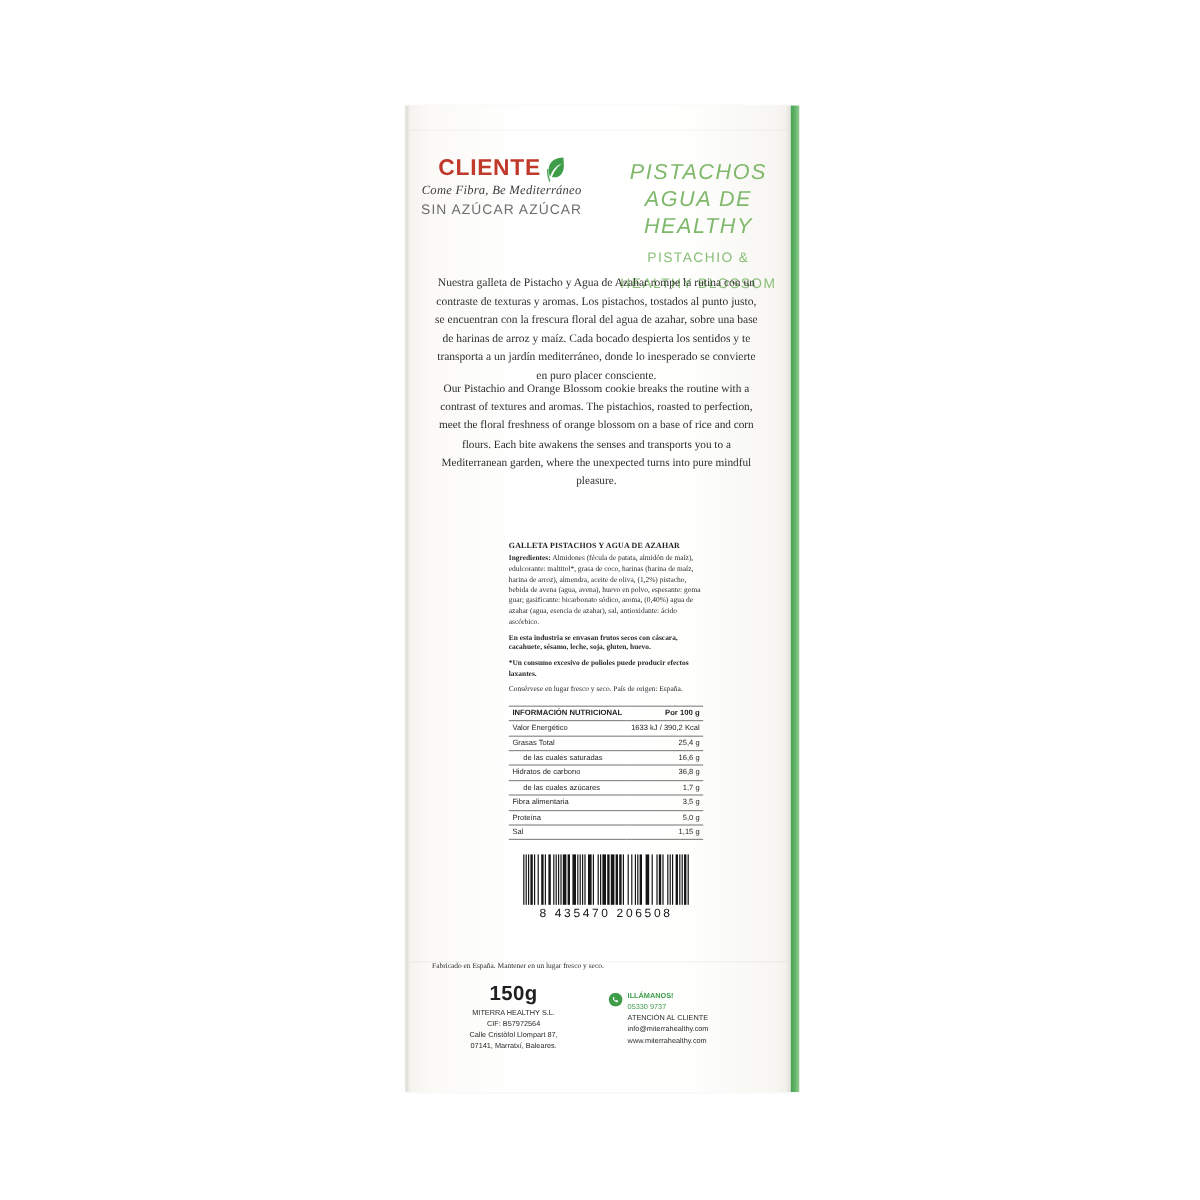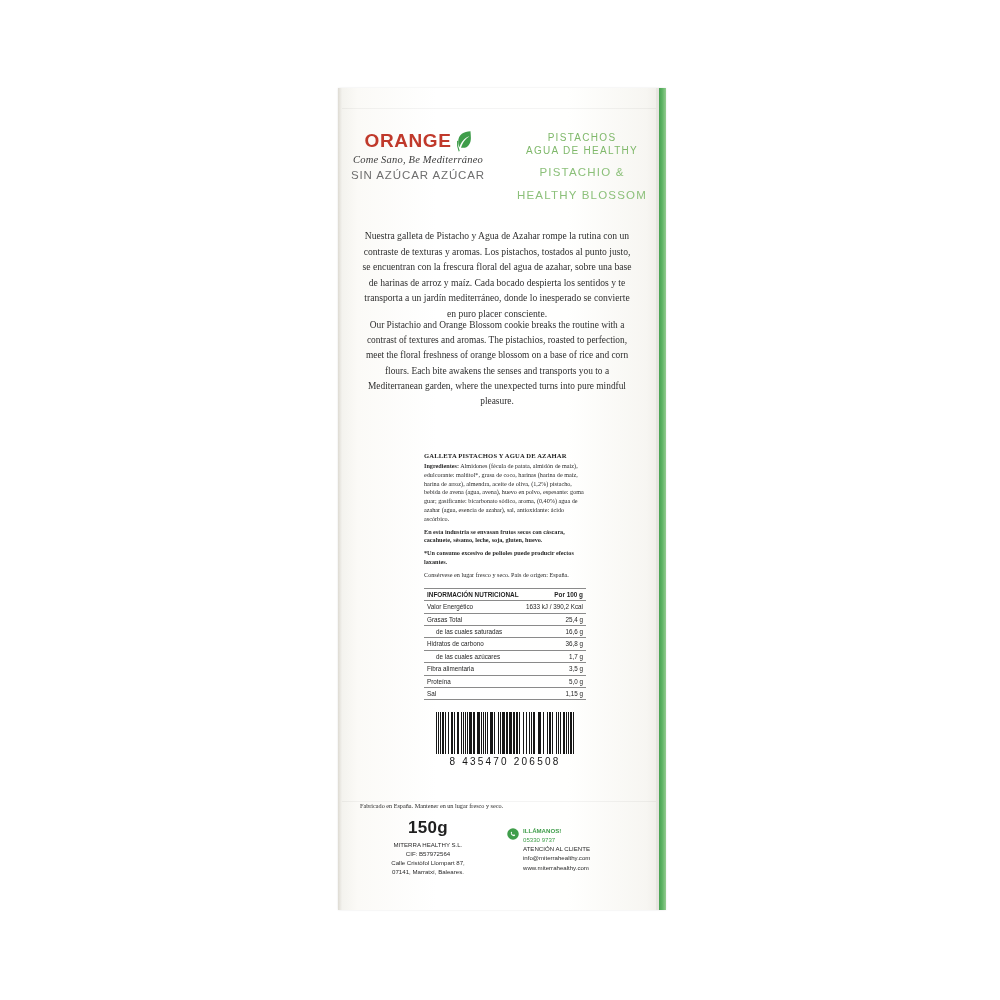--- a/index.html
+++ b/index.html
@@ -108,24 +108,25 @@
     margin-top: 4px;
   }
 
   .variant-block {
     width: 140px;
     text-align: center;
     padding-top: 2px;
   }
   .variant-es {
     font-family: "Liberation Sans", sans-serif;
-    font-size: 10px;
+    font-size: 18px;
     letter-spacing: 1.3px;
     color: #7fb86a;
     line-height: 1.25;
+    font-style: italic;
   }
   .variant-en {
     font-family: "Liberation Sans", sans-serif;
     font-size: 11.5px;
     letter-spacing: 1.2px;
     color: #8cc07a;
     line-height: 1.3;
     margin-top: 8px;
   }
 
@@ -276,29 +277,29 @@
   <div class="box">
     <div class="box-left-edge"></div>
     <div class="box-spine-inner"></div>
     <div class="box-spine"></div>
     <div class="crease top"></div>
     <div class="crease bottom"></div>
 
     <div class="header">
       <div class="brand-block">
         <div class="brand-row">
-          <span class="brand-name">ORANGE</span>
+          <span class="brand-name">CLIENTE</span>
           <span class="leaf-icon">
             <svg viewBox="0 0 17 22" width="17" height="22" aria-hidden="true">
               <path d="M15.5 1.2C9 1.2 3.2 4.5 3.2 11.6c0 3.1 1.2 5.6 1.2 5.6C6.6 10.6 10.6 7.4 14.4 6.2c-3.1 2.2-6.6 5.4-8.4 11.6h2.2c4.9 0 7.7-4.3 7.7-9.9 0-3.1-.4-5.6-.4-6.7z" fill="#3f9d4a"></path>
               <path d="M2.6 10.8c-.6 3.9.4 7.4 1.6 10.4" stroke="#3f9d4a" stroke-width="1.1" fill="none"></path>
             </svg>
           </span>
         </div>
-        <div class="brand-tagline">Come Sano, Be Mediterráneo</div>
+        <div class="brand-tagline">Come Fibra, Be Mediterráneo</div>
         <div class="brand-claim">SIN AZÚCAR AZÚCAR</div>
       </div>
 
       <div class="variant-block">
         <div class="variant-es">PISTACHOS</div>
         <div class="variant-es">AGUA DE HEALTHY</div>
         <div class="variant-en">PISTACHIO &amp;</div>
         <div class="variant-en">HEALTHY BLOSSOM</div>
       </div>
     </div>

